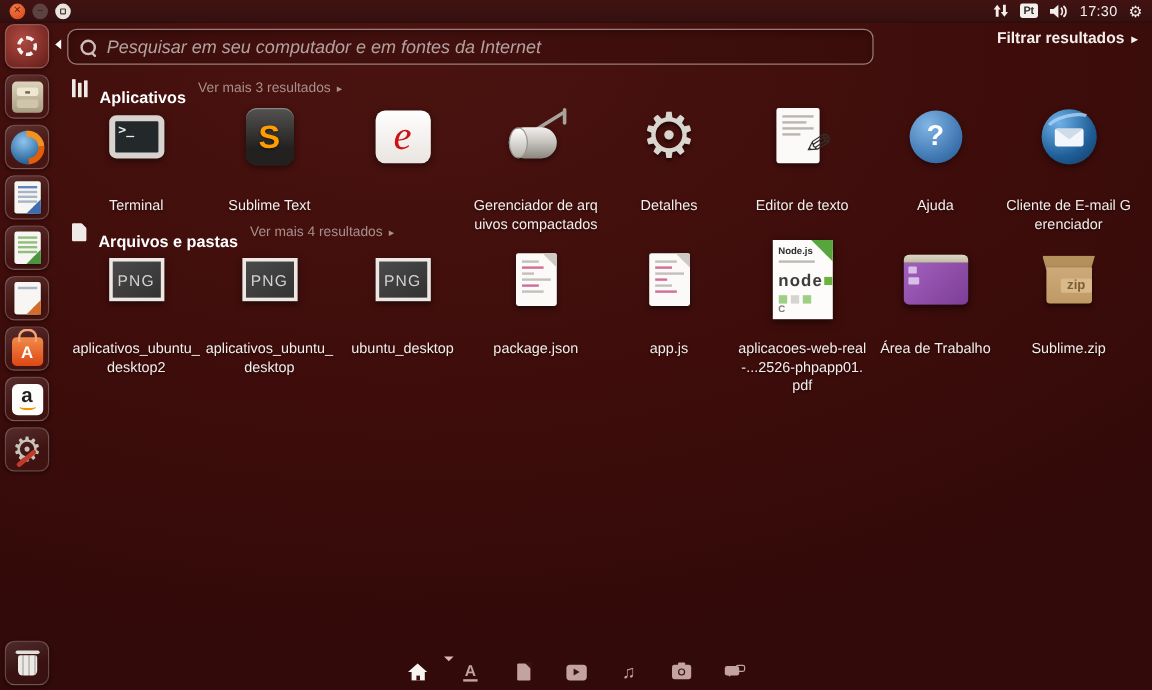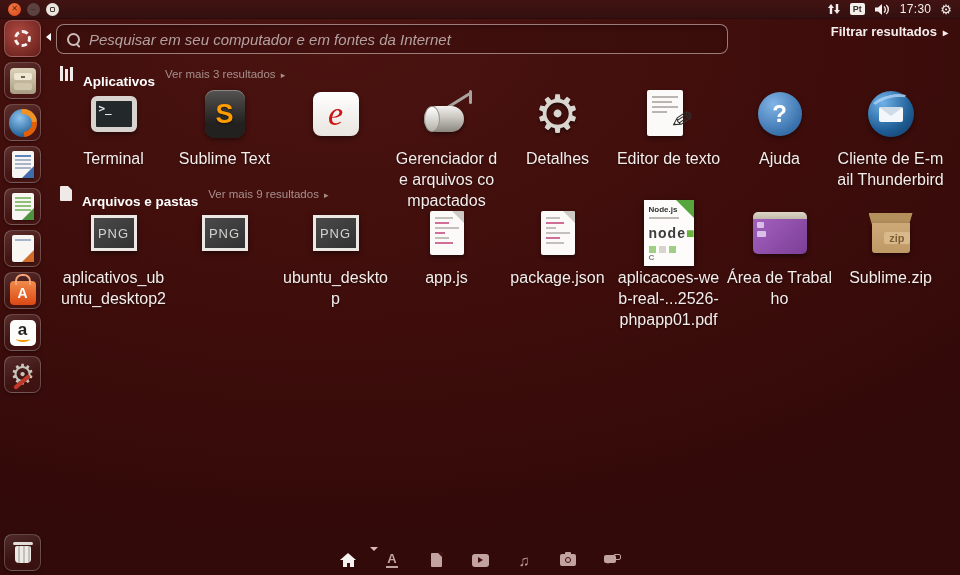--- a/index.html
+++ b/index.html
@@ -54,21 +54,21 @@
   .fileslens-glyph { width:12px; height:15px; background:#efe9e7; border-radius:1px; position:relative; }
   .fileslens-glyph::before { content:""; position:absolute; right:-1px; top:-1px; border:3px solid #3e0d0b;
     border-left-color:transparent; border-bottom-color:transparent; }
 
   
   .grid { position:absolute; left:58px; display:flex; }
   .grid.apps-grid { top:84px; }
   .grid.files-grid { top:203px; }
   .cell { width:111px; display:flex; flex-direction:column; align-items:center; cursor:pointer; }
   .icon-box { height:60px; display:flex; align-items:center; justify-content:center; }
-  .cell-label { margin-top:5px; max-width:108px; text-align:center; color:#f3edeb; font-size:16px;
+  .cell-label { margin-top:20px; max-width:108px; text-align:center; color:#f3edeb; font-size:12px;
     line-height:1.3; word-break:break-all; overflow-wrap:anywhere; text-shadow:0 1px 2px rgba(0,0,0,.55); }
 
   
   .ic-terminal { width:46px; height:36px; background:#23282a; border:5px solid #d8d3ce; border-radius:6px;
     position:relative; box-shadow:0 2px 5px rgba(0,0,0,.45); }
   .ic-terminal span { position:absolute; left:3px; top:1px; color:#e7ece6; font:bold 11px "DejaVu Sans Mono",monospace; }
   .ic-sublime { width:40px; height:48px; border-radius:9px; background:linear-gradient(#555351,#232120 70%);
     box-shadow:inset 0 1px 0 rgba(255,255,255,.3), 0 2px 5px rgba(0,0,0,.45);
     display:flex; align-items:center; justify-content:center; }
   .ic-sublime span { color:#ff9d00; font-size:27px; font-weight:bold; text-shadow:0 1px 2px rgba(0,0,0,.6); }
@@ -324,84 +324,85 @@
         </div>
       <div class="cell-label">Ajuda</div>
     </div>
     <div class="cell">
       <div class="icon-box">
           <div class="ic-tbird">
         <span class="wing"></span>
             <span class="env"></span>
       </div>
         </div>
-      <div class="cell-label">Cliente de E-mail Thunderbird</div>
+      <div class="cell-label">Cliente de E-mail Gerenciador</div>
     </div>
   </div>
 
   <div class="sec-head files">
     <span class="fileslens-glyph"></span>
     <span class="sec-title">Arquivos e pastas</span>
     <span class="sec-more">
-      <span>Ver mais 9 resultados</span><span class="arr">▸</span>
+      <span>Ver mais 4 resultados</span><span class="arr">▸</span>
     </span>
   </div>
 
   <div class="grid files-grid">
     <div class="cell">
       <div class="icon-box">
           <div class="ic-png">
             <span>PNG</span>
           </div>
         </div>
       <div class="cell-label">aplicativos_ubuntu_desktop2</div>
     </div>
     <div class="cell">
       <div class="icon-box">
           <div class="ic-png">
             <span>PNG</span>
           </div>
         </div>
+      <div class="cell-label">aplicativos_ubuntu_desktop</div>
     </div>
     <div class="cell">
       <div class="icon-box">
           <div class="ic-png">
             <span>PNG</span>
           </div>
         </div>
       <div class="cell-label">ubuntu_desktop</div>
+    </div>
+    <div class="cell">
+      <div class="icon-box">
+          <div class="ic-doc">
+        <i class="w60"></i>
+            <i class="pink w75"></i>
+            <i class="w45"></i>
+            <i></i>
+            <i class="pink w60"></i>
+            <i class="w75"></i>
+      </div>
+        </div>
+      <div class="cell-label">package.json</div>
     </div>
     <div class="cell">
       <div class="icon-box">
           <div class="ic-doc">
         <i class="w75"></i>
             <i class="pink w60"></i>
             <i></i>
             <i class="pink w45"></i>
             <i class="w60"></i>
             <i class="pink w75"></i>
       </div>
         </div>
       <div class="cell-label">app.js</div>
     </div>
     <div class="cell">
       <div class="icon-box">
-          <div class="ic-doc">
-        <i class="w60"></i>
-            <i class="pink w75"></i>
-            <i class="w45"></i>
-            <i></i>
-            <i class="pink w60"></i>
-            <i class="w75"></i>
-      </div>
-        </div>
-      <div class="cell-label">package.json</div>
-    </div>
-    <div class="cell">
-      <div class="icon-box">
           <div class="ic-pdf">
         <span class="corner"></span>
         <div class="t1">Node.js</div>
         <div class="t2"></div>
         <div class="node"><span>node</span><b>■</b></div>
         <div class="blocks">
               <i></i>
               <i></i>
               <i></i>
             </div>

